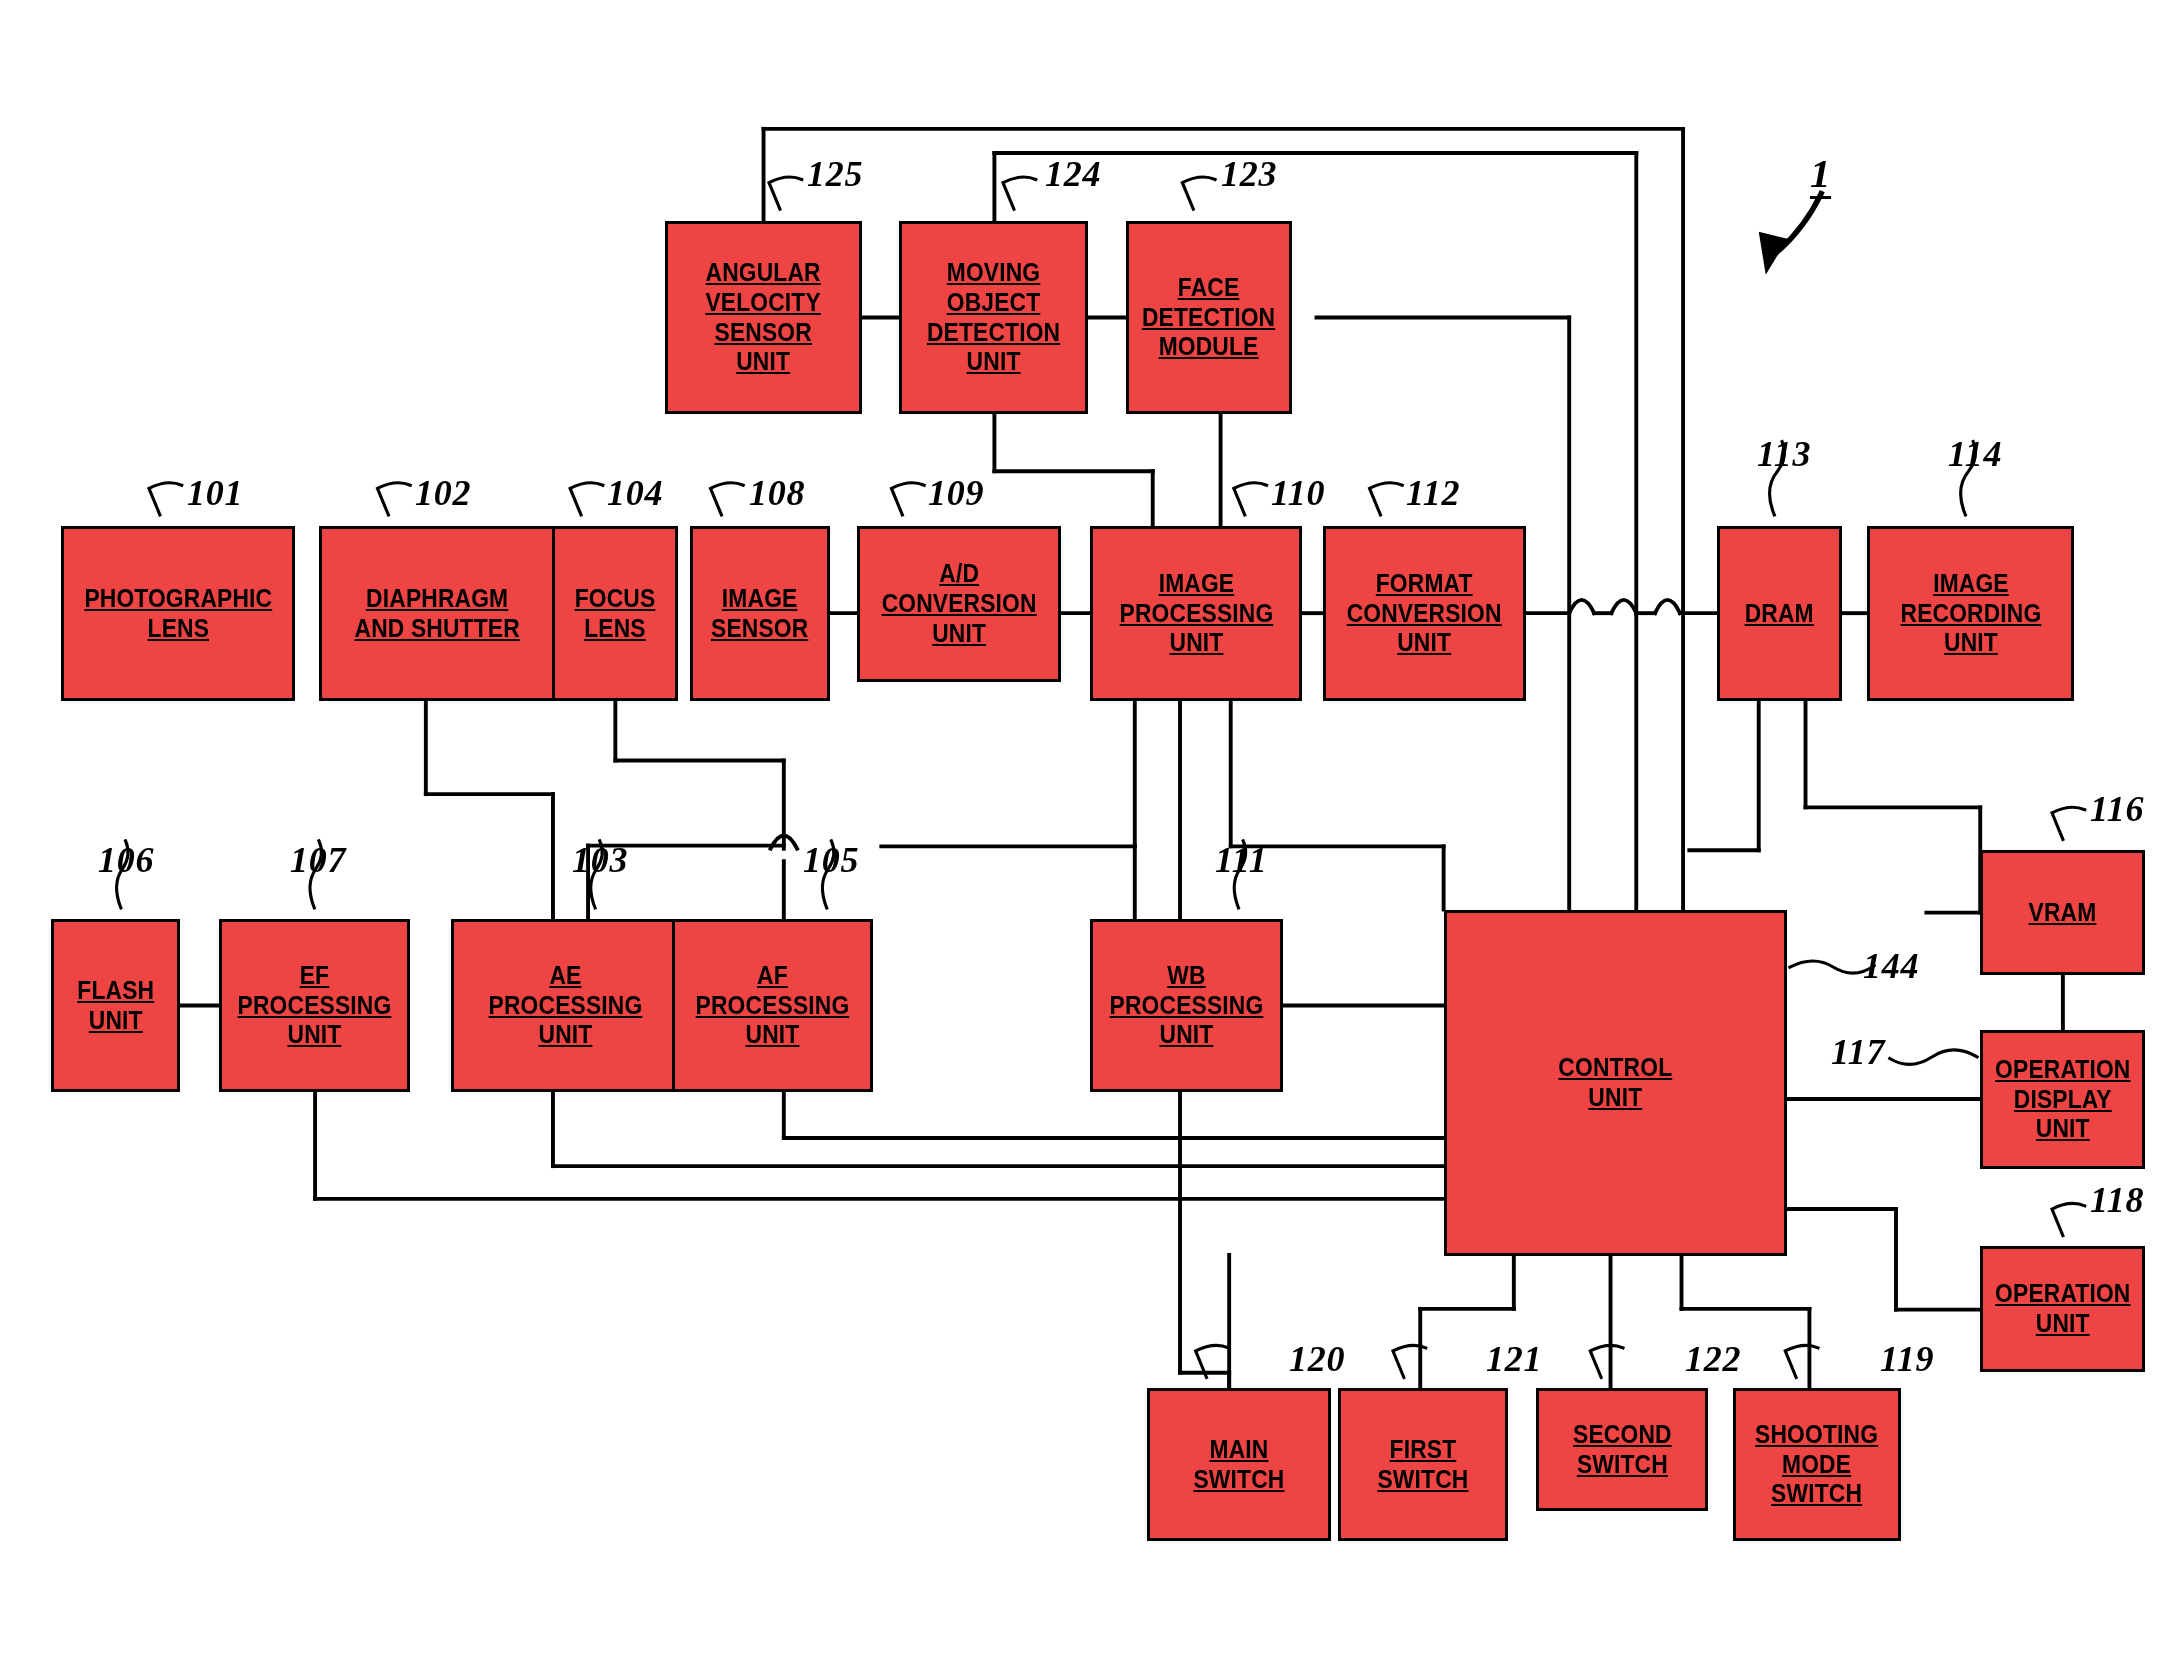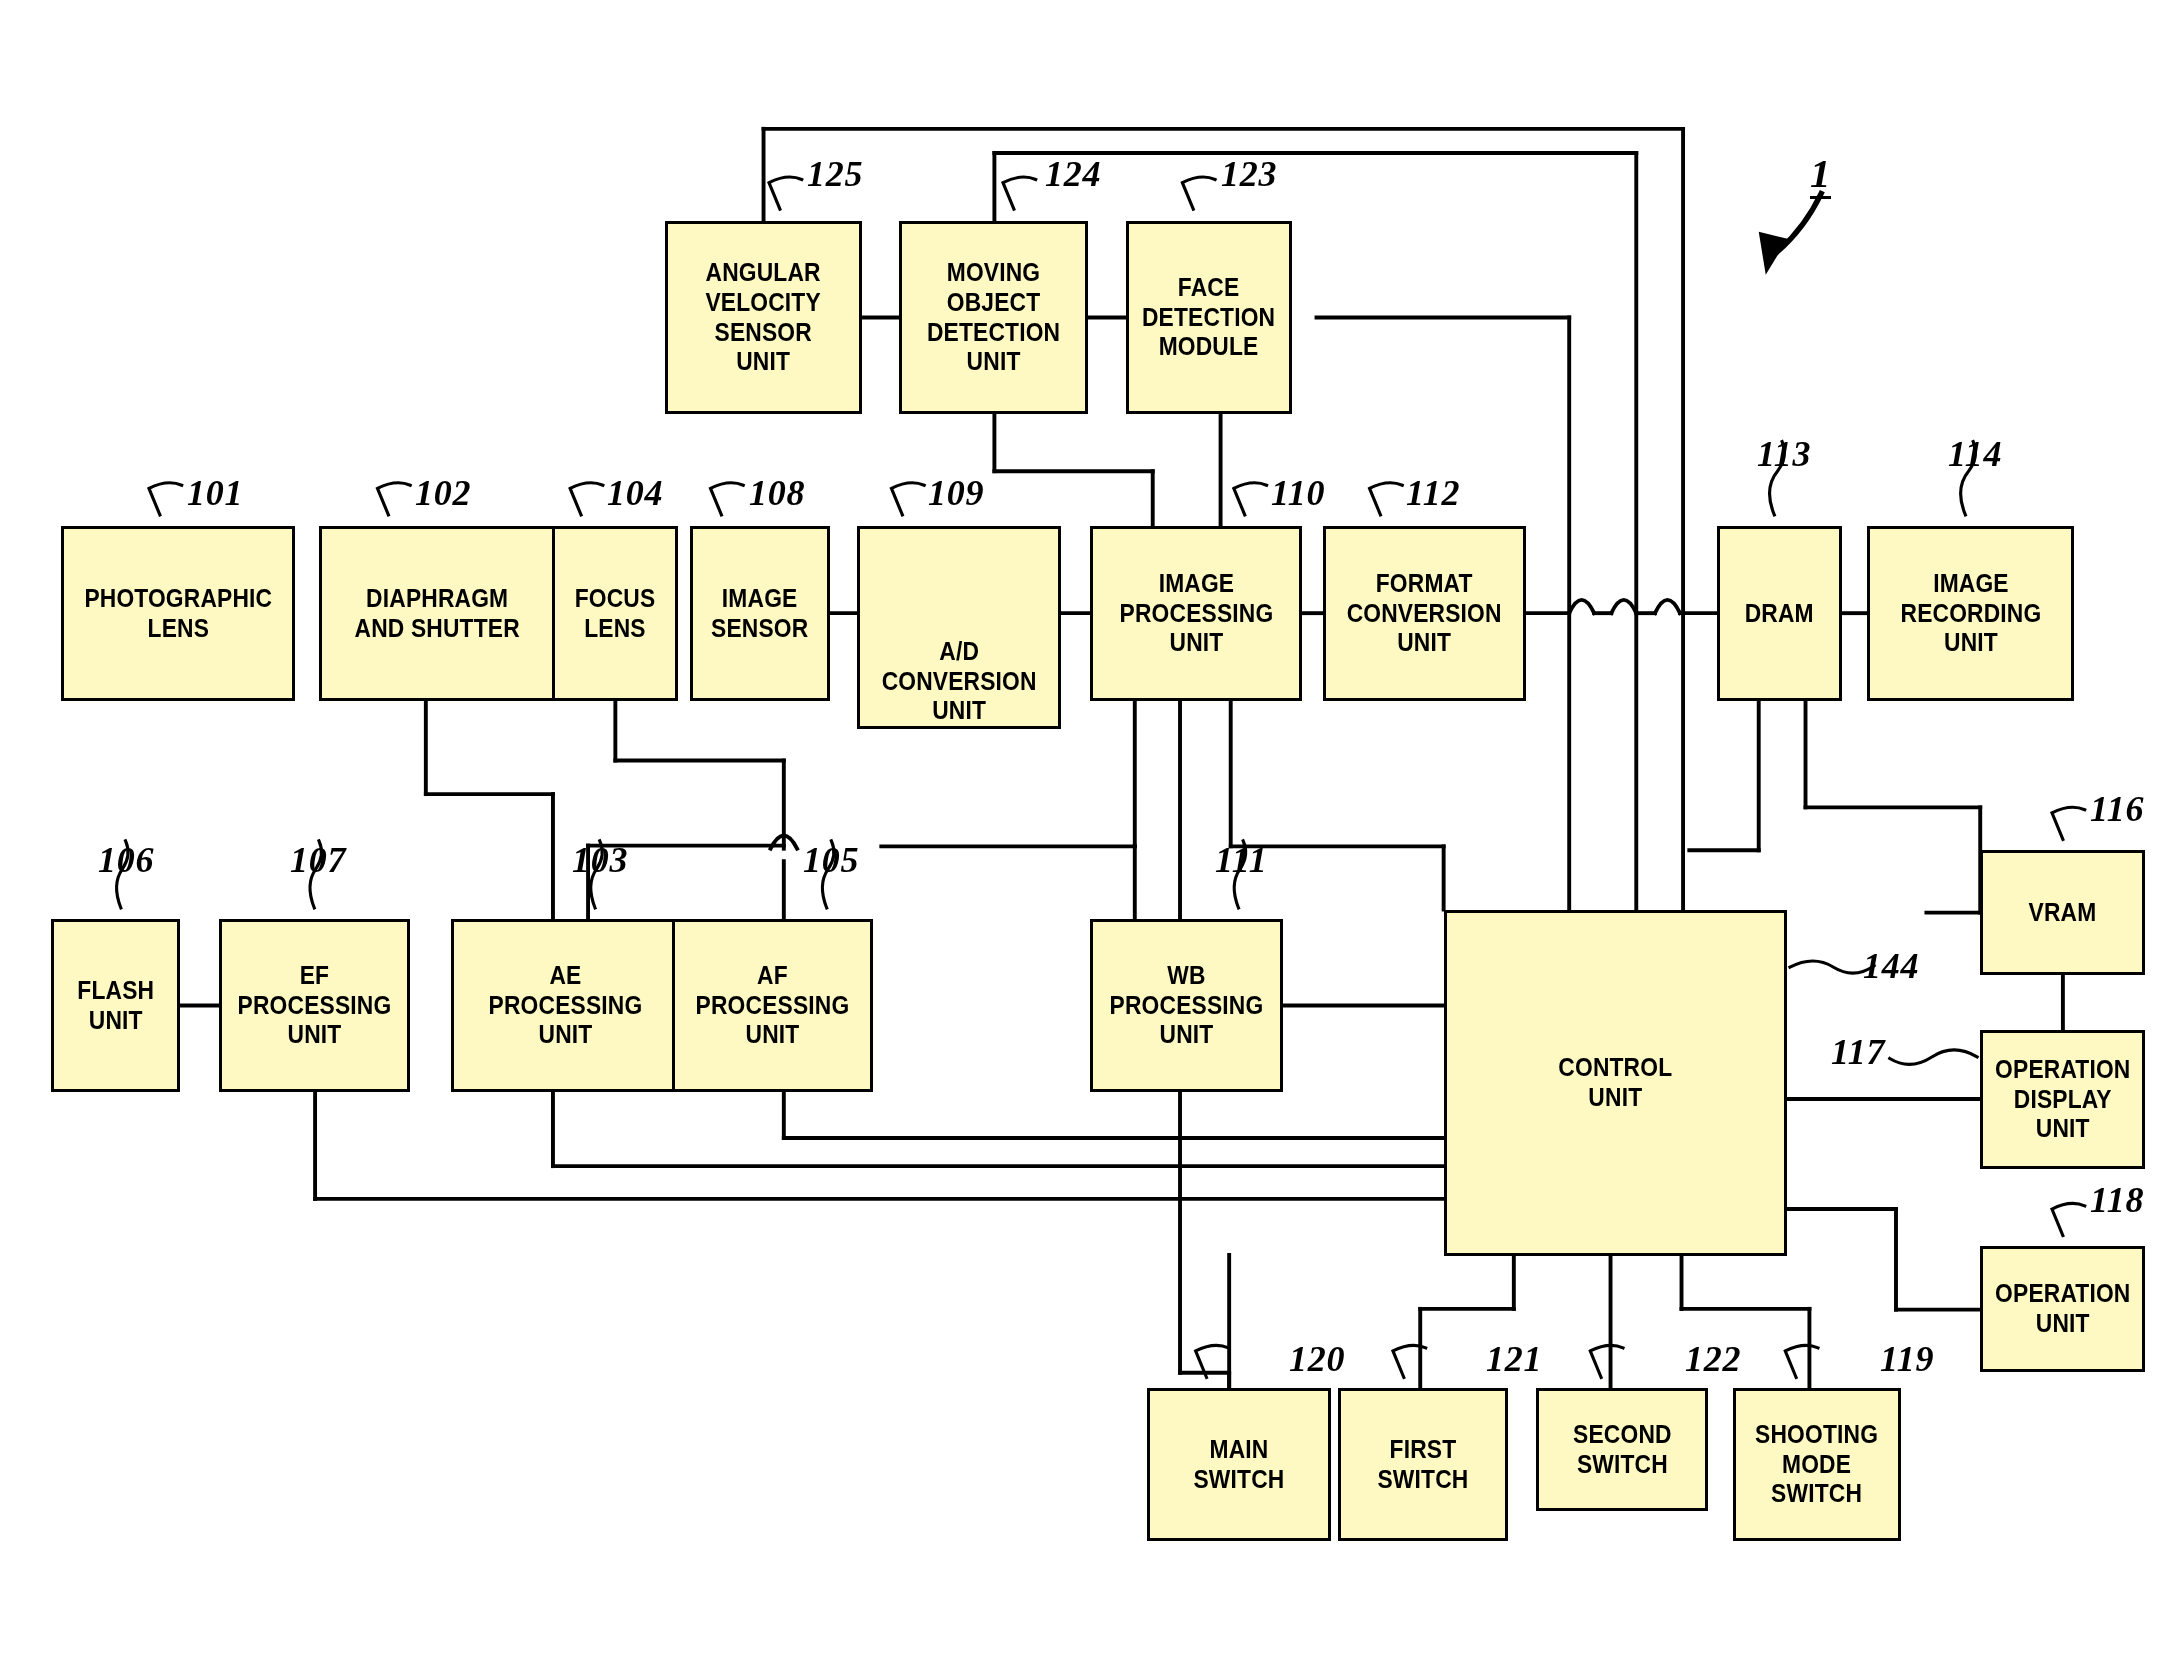--- a/index.html
+++ b/index.html
@@ -23,26 +23,27 @@
     left: 0;
     top: 0;
     width: 2183px;
     height: 1674px;
     pointer-events: none;
   }
   .node {
     position: absolute;
     box-sizing: border-box;
     border: 3.9px solid #000000;
-    background: #fef9c3;
+    background: #ef4444;
     display: flex;
     align-items: center;
     justify-content: center;
     text-align: center;
     z-index: 5;
+    text-decoration: underline;
   }
   .node .label {
     font-family: "Liberation Sans", sans-serif;
     font-weight: 700;
     font-size: 26.5px;
     line-height: 1.12;
     letter-spacing: 0.2px;
     color: #000000;
     transform: scaleX(0.86);
     white-space: pre-line;
@@ -238,21 +239,21 @@
 AND SHUTTER</span>
     </div>
   <div class="node" style="left:552px; top:526px; width:126px; height:175px;">
       <span class="label">FOCUS
 LENS</span>
     </div>
   <div class="node" style="left:690px; top:526px; width:140px; height:175px;">
       <span class="label">IMAGE
 SENSOR</span>
     </div>
-  <div class="node" style="left:857px; top:526px; width:204px; height:203px;align-items:flex-end;">
+  <div class="node" style="left:857px; top:526px; width:204px; height:156px;">
       <span class="label">A/D
 CONVERSION
 UNIT</span>
     </div>
   <div class="node" style="left:1090px; top:526px; width:212px; height:175px;">
       <span class="label">IMAGE
 PROCESSING
 UNIT</span>
     </div>
   <div class="node" style="left:1323px; top:526px; width:203px; height:175px;">

